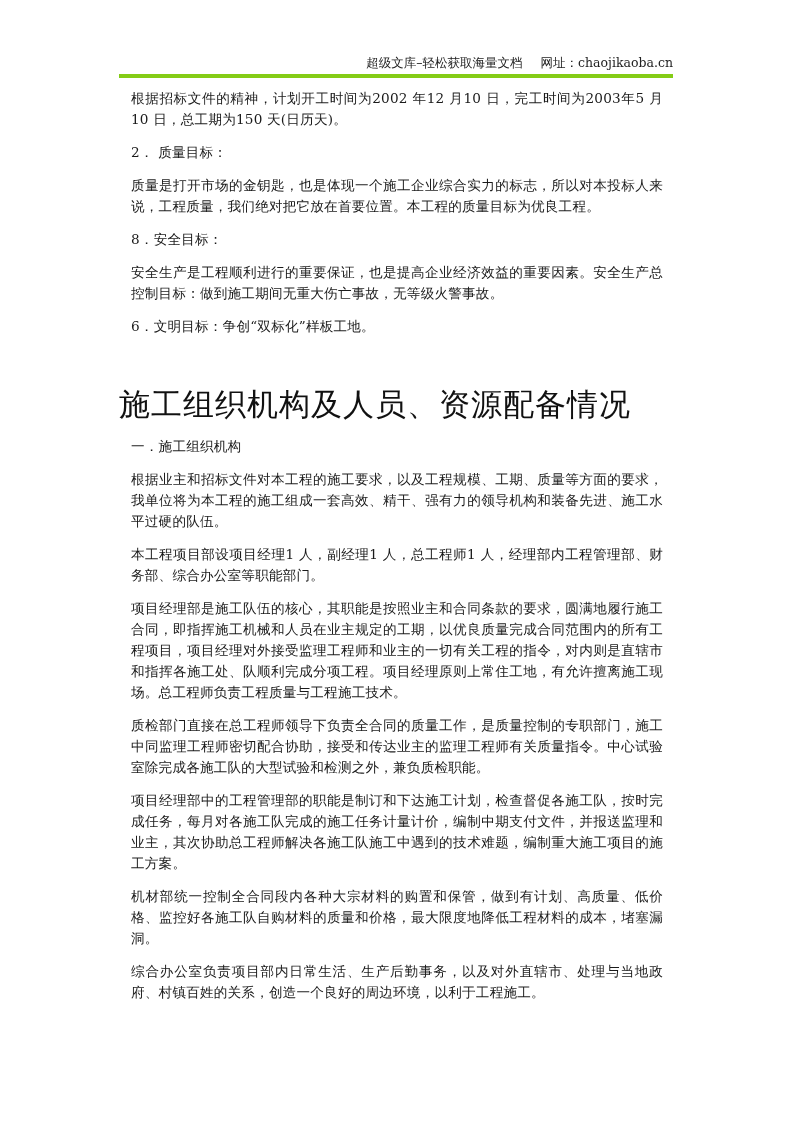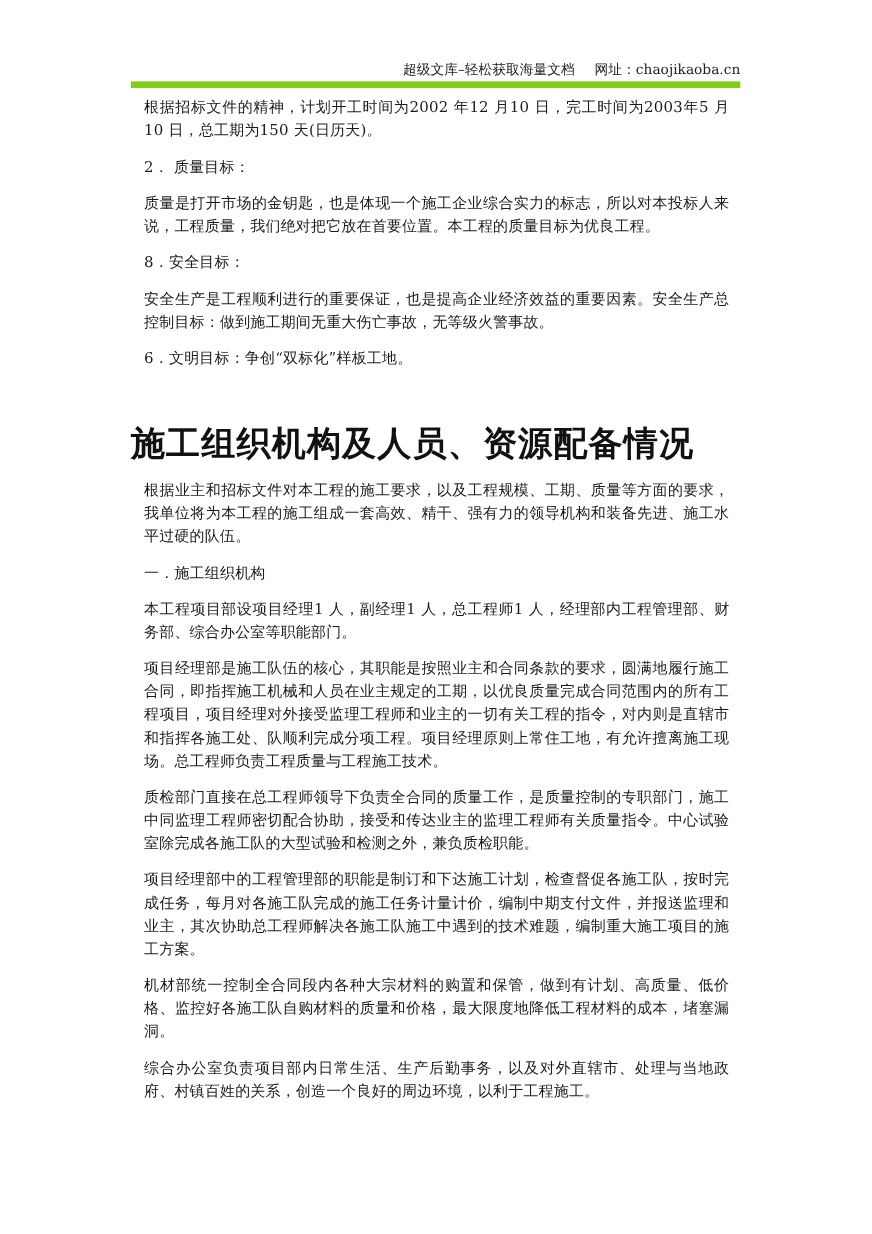--- a/index.html
+++ b/index.html
@@ -14,21 +14,21 @@
       overflow: hidden;
       font-family: "DejaVu Serif", "Liberation Serif", serif;
       color: #1a1a1a;
     }
     .page-header {
       position: absolute;
       left: 119px;
       top: 54px;
       width: 554px;
       height: 20px;
-      border-bottom: 6px solid #84cc16;
+      border-bottom: 4px solid #84cc16;
       text-align: right;
       font-size: 12.5px;
       line-height: 18px;
       color: #222;
     }
     .page-header .sep { display: inline-block; width: 18px; }
     .content {
       position: absolute;
       left: 119px;
       top: 76px;
@@ -39,21 +39,21 @@
     }
     .content p {
       margin: 12px;
       text-align: justify;
     }
     .section-title {
       margin: 47px 0 12px 0 !important;
       font-family: "DejaVu Sans", "Liberation Sans", sans-serif;
       font-size: 31px;
       line-height: 40px;
-      font-weight: bold;
+      font-weight: normal;
       color: #111;
       letter-spacing: 1px;
     }
   </style>
 </head>
 <body>
 
 <div class="page-header">
   <span>超级文库–轻松获取海量文档</span><span class="sep"></span><span>网址：</span><span>chaojikaoba.cn</span>
 </div>
@@ -61,21 +61,21 @@
 <div class="content">
   <p>根据招标文件的精神，计划开工时间为2002 年12 月10 日，完工时间为2003年5 月10 日，总工期为150 天(日历天)。</p>
   <p>2．  质量目标：</p>
   <p>质量是打开市场的金钥匙，也是体现一个施工企业综合实力的标志，所以对本投标人来说，工程质量，我们绝对把它放在首要位置。本工程的质量目标为优良工程。</p>
   <p>8．安全目标：</p>
   <p>安全生产是工程顺利进行的重要保证，也是提高企业经济效益的重要因素。安全生产总控制目标：做到施工期间无重大伤亡事故，无等级火警事故。</p>
   <p>6．文明目标：争创“双标化”样板工地。</p>
 
   <p class="section-title">施工组织机构及人员、资源配备情况</p>
 
+  <p>一．施工组织机构</p>
   <p>根据业主和招标文件对本工程的施工要求，以及工程规模、工期、质量等方面的要求，我单位将为本工程的施工组成一套高效、精干、强有力的领导机构和装备先进、施工水平过硬的队伍。</p>
-  <p>一．施工组织机构</p>
   <p>本工程项目部设项目经理1 人，副经理1 人，总工程师1 人，经理部内工程管理部、财务部、综合办公室等职能部门。</p>
   <p>项目经理部是施工队伍的核心，其职能是按照业主和合同条款的要求，圆满地履行施工合同，即指挥施工机械和人员在业主规定的工期，以优良质量完成合同范围内的所有工程项目，项目经理对外接受监理工程师和业主的一切有关工程的指令，对内则是直辖市和指挥各施工处、队顺利完成分项工程。项目经理原则上常住工地，有允许擅离施工现场。总工程师负责工程质量与工程施工技术。</p>
   <p>质检部门直接在总工程师领导下负责全合同的质量工作，是质量控制的专职部门，施工中同监理工程师密切配合协助，接受和传达业主的监理工程师有关质量指令。中心试验室除完成各施工队的大型试验和检测之外，兼负质检职能。</p>
   <p>项目经理部中的工程管理部的职能是制订和下达施工计划，检查督促各施工队，按时完成任务，每月对各施工队完成的施工任务计量计价，编制中期支付文件，并报送监理和业主，其次协助总工程师解决各施工队施工中遇到的技术难题，编制重大施工项目的施工方案。</p>
   <p>机材部统一控制全合同段内各种大宗材料的购置和保管，做到有计划、高质量、低价格、监控好各施工队自购材料的质量和价格，最大限度地降低工程材料的成本，堵塞漏洞。</p>
   <p>综合办公室负责项目部内日常生活、生产后勤事务，以及对外直辖市、处理与当地政府、村镇百姓的关系，创造一个良好的周边环境，以利于工程施工。</p>
 </div>
 
 </body></html>

